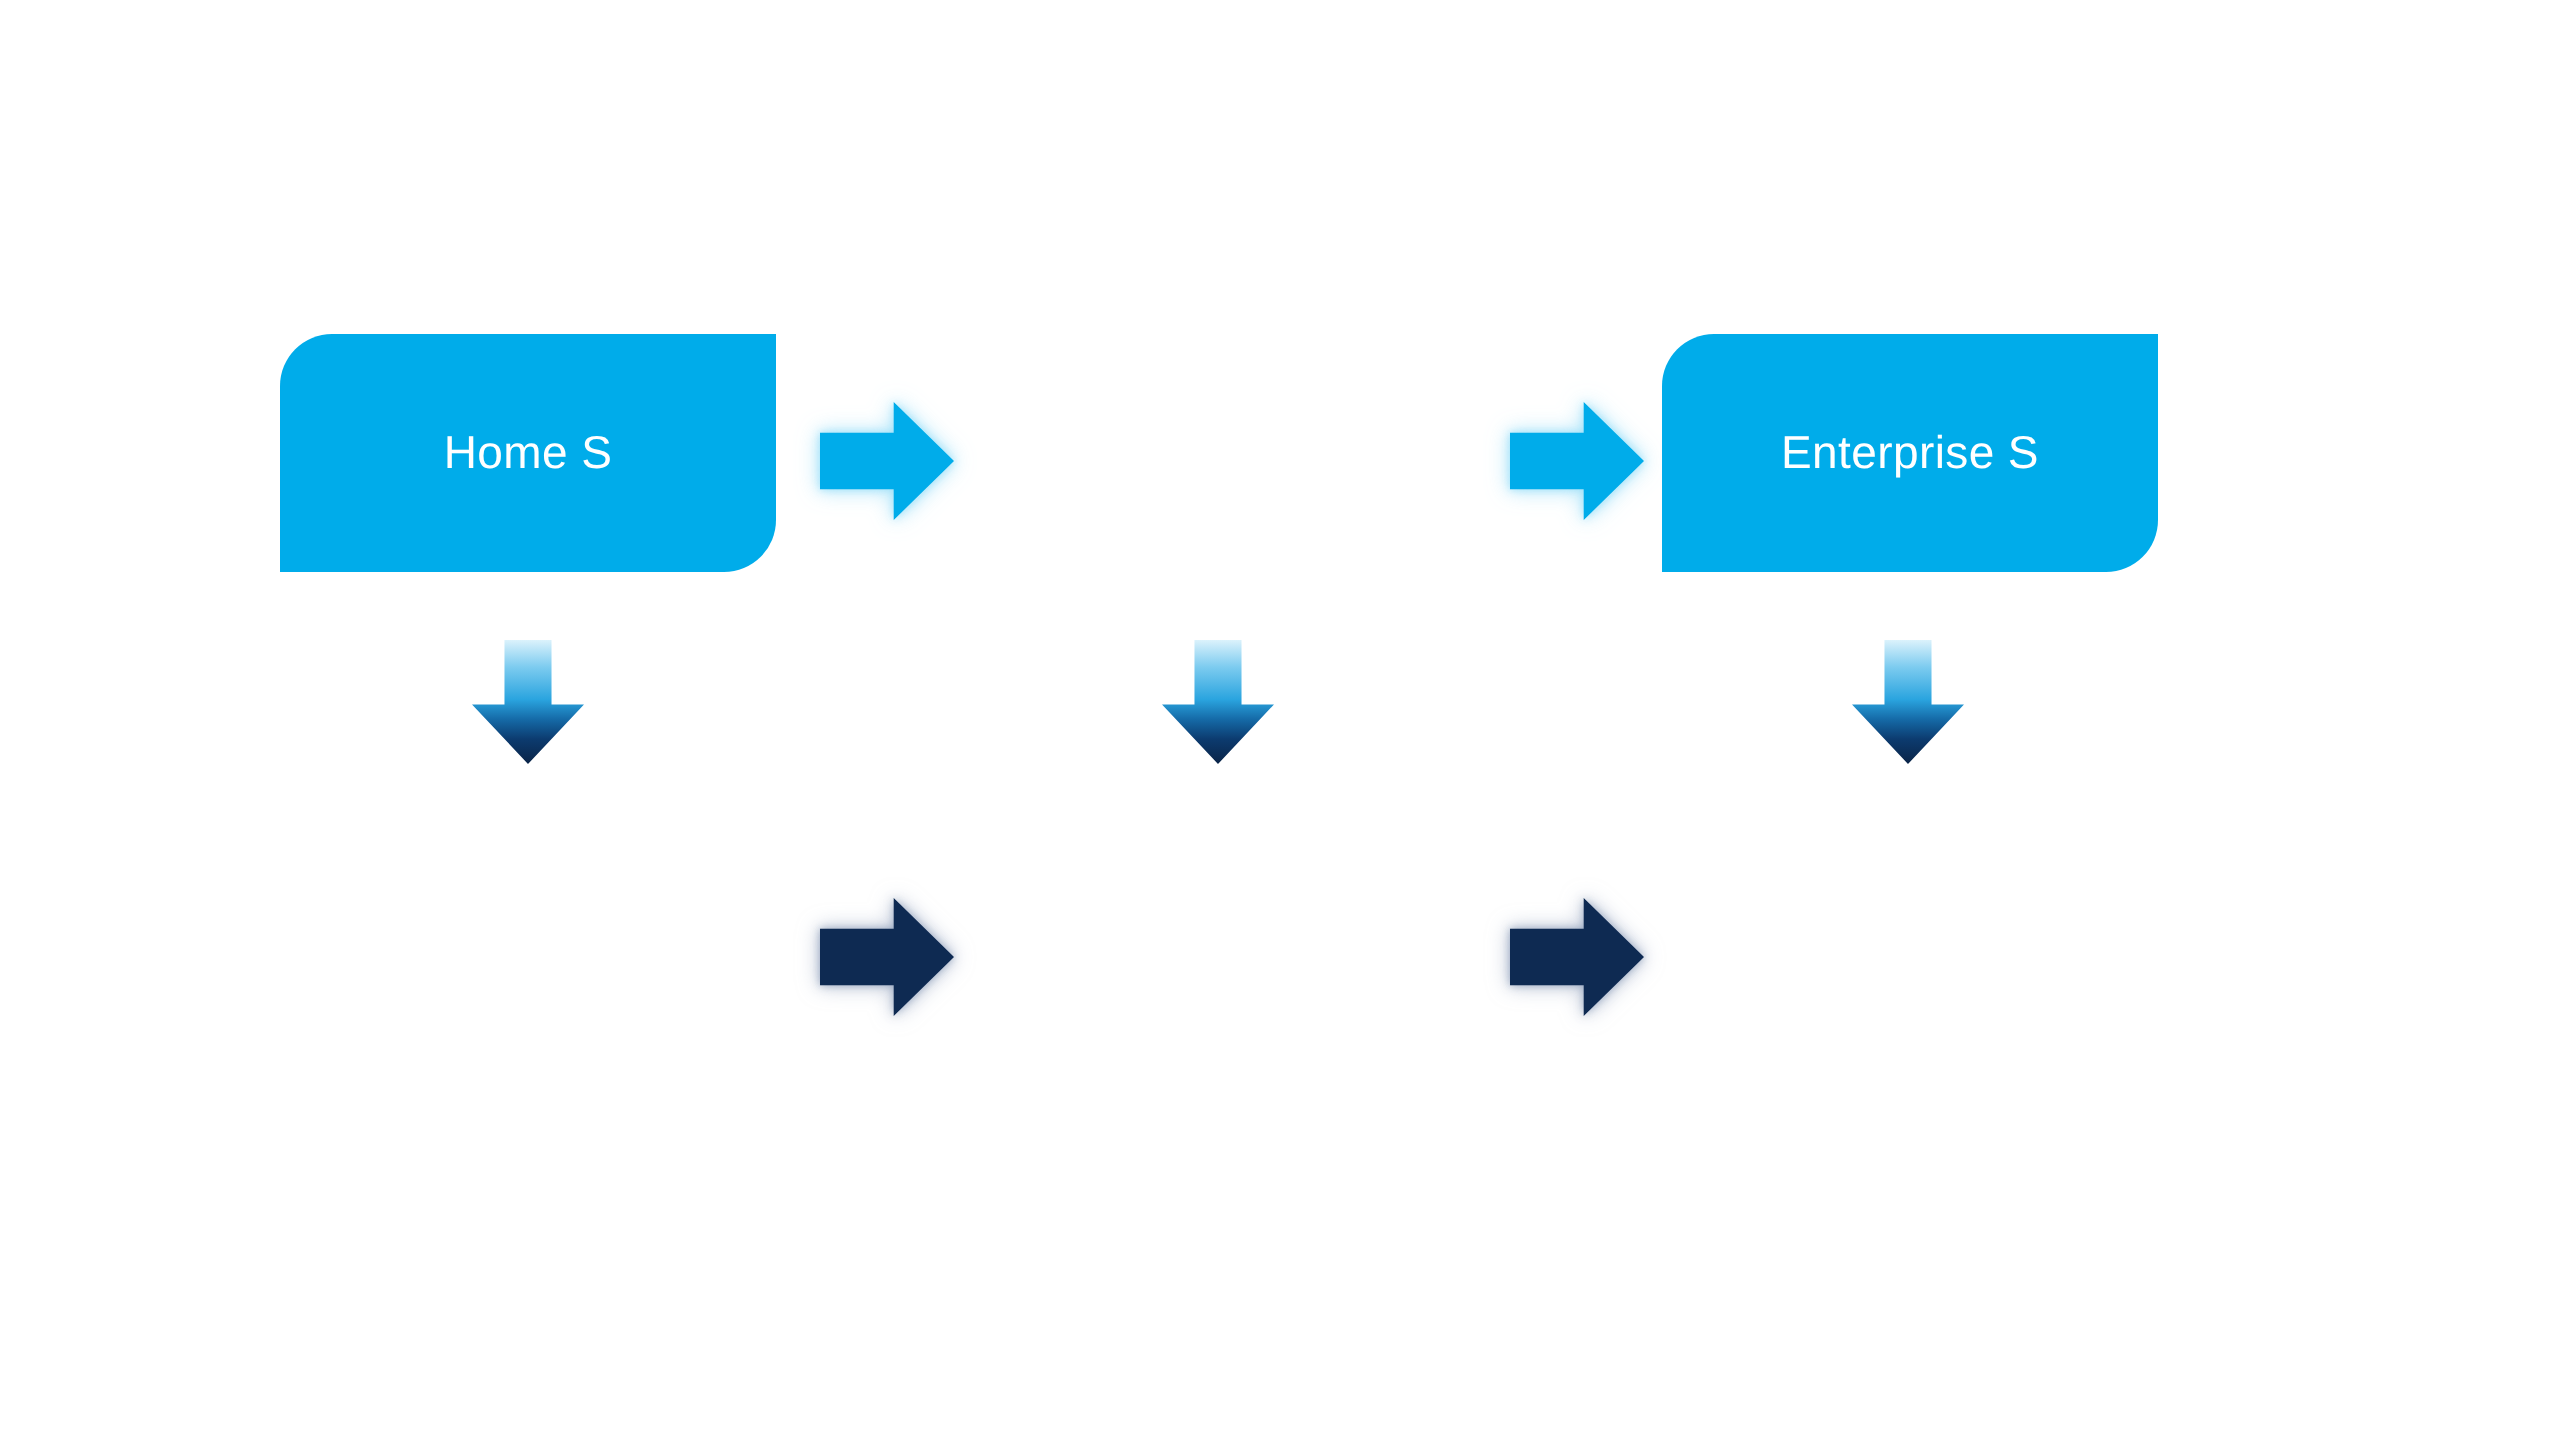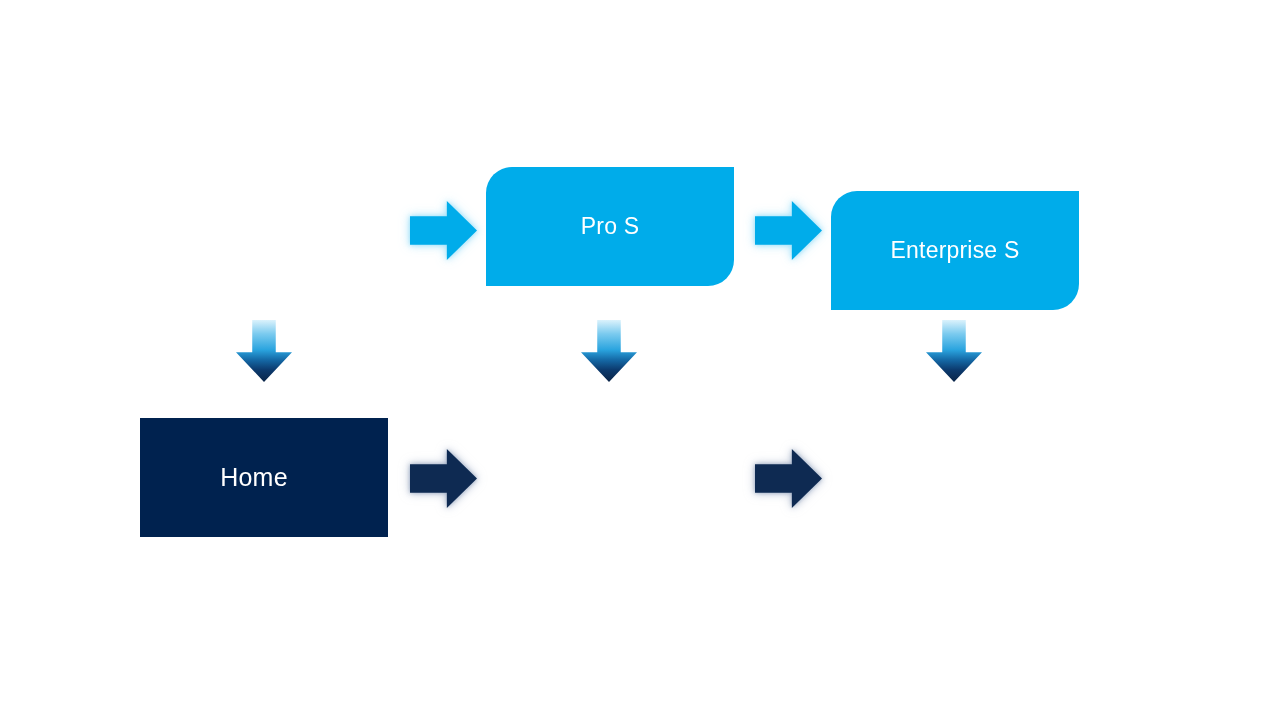--- a/index.html
+++ b/index.html
@@ -35,21 +35,21 @@
   .node.bottom {
     top: 418px;
     background: #00224F;
     font-size: 25px;
   }
   .node.bottom .node-label { transform: translateX(-10px); }
   .node-label { white-space: nowrap; letter-spacing: 0.2px; }
 
   .col-1 { left: 140px; }
   .col-2 { left: 486px; }
-  .col-3 { left: 831px; margin-top: 24px; }
+  .col-3 { left: 831px; }
 
   
   .arrow-right {
     position: absolute;
     width: 67px;
     height: 59px;
   }
   .arrow-right.row-top  { top: 201px; }
   .arrow-right.row-bottom { top: 449px; }
   .arrow-right.gap-1 { left: 410px; }
@@ -93,22 +93,22 @@
       #0C3B6F 80%,
       #0A2447 100%);
     clip-path: polygon(29% 0, 71% 0, 71% 52%, 100% 52%, 50% 100%, 0 52%, 29% 52%);
   }
 </style>
 </head>
 <body>
 
 <div class="canvas">
 
-  <div class="node top col-2">
-    <span class="node-label">Pro S</span>
+  <div class="node top col-1">
+    <span class="node-label">Home S</span>
   </div>
   <div class="node top col-3">
     <span class="node-label">Enterprise S</span>
   </div>
 
   <div class="arrow-right light row-top gap-1">
     <i class="shape"></i>
   </div>
   <div class="arrow-right light row-top gap-2">
     <i class="shape"></i>
@@ -117,23 +117,20 @@
   <div class="arrow-down col-a">
     <i class="shape"></i>
   </div>
   <div class="arrow-down col-b">
     <i class="shape"></i>
   </div>
   <div class="arrow-down col-c">
     <i class="shape"></i>
   </div>
 
-  <div class="node bottom col-1">
-    <span class="node-label">Home</span>
-  </div>
 
   <div class="arrow-right dark row-bottom gap-1">
     <i class="shape"></i>
   </div>
   <div class="arrow-right dark row-bottom gap-2">
     <i class="shape"></i>
   </div>
 
 </div>
 

